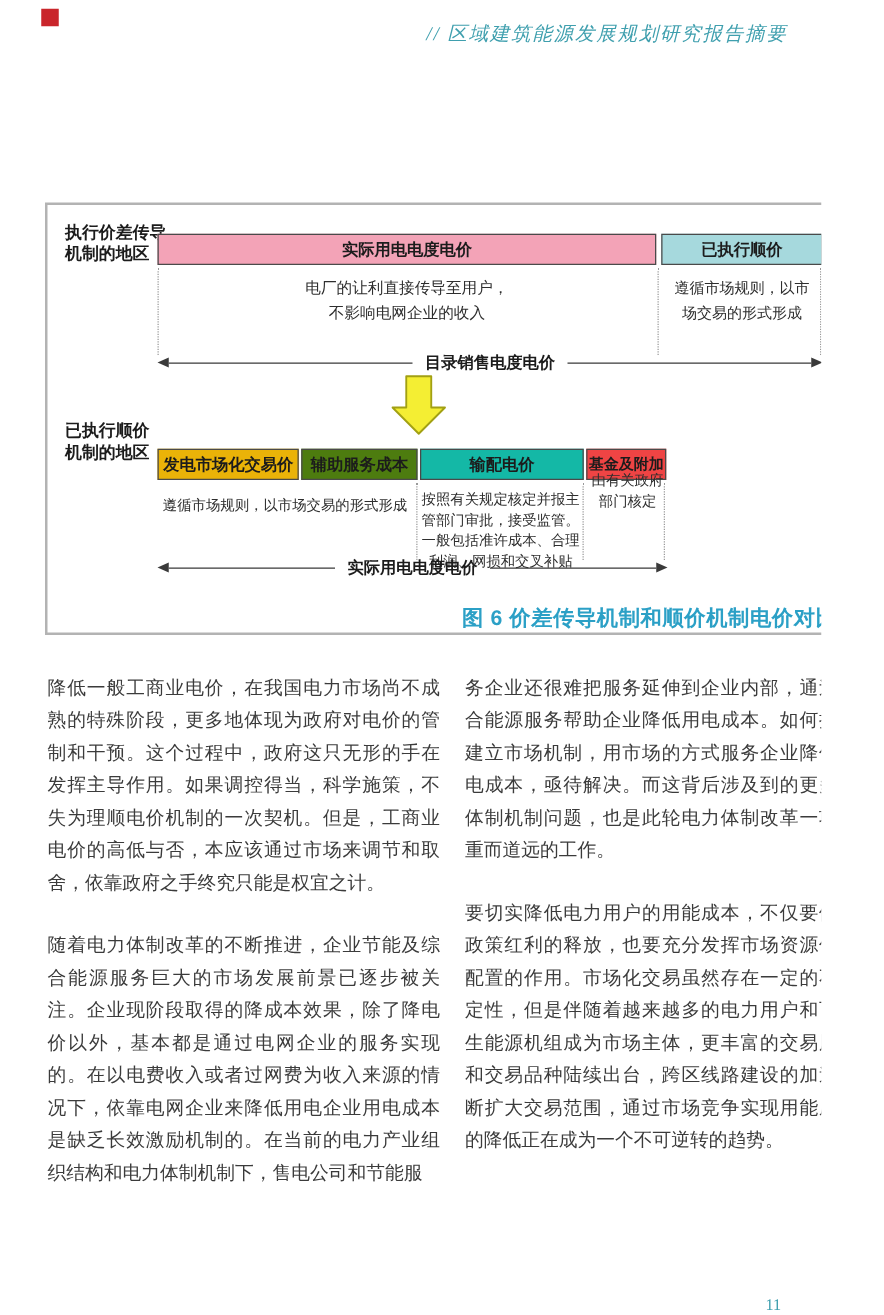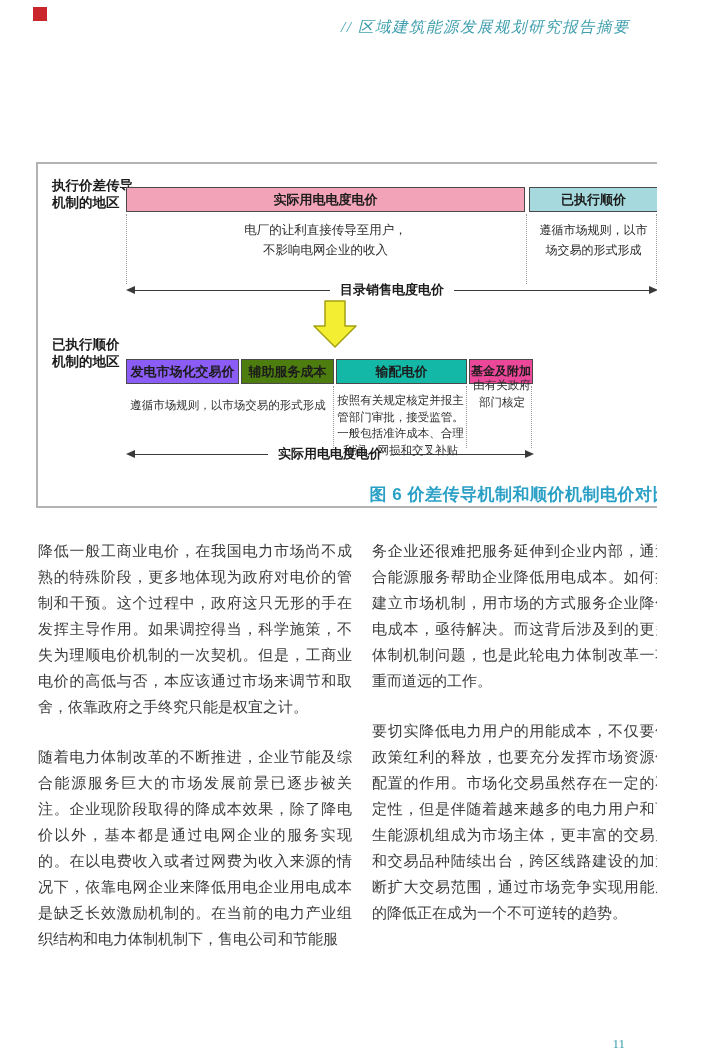--- a/index.html
+++ b/index.html
@@ -114,24 +114,24 @@
     </div>
 
     <svg class="down-arrow" width="44" height="48" viewBox="0 0 44 48">
       <polygon points="12,1 32,1 32,26 43,26 22,47 1,26 12,26" stroke="#a2a013" stroke-width="1.5" stroke-linejoin="round" fill="#f4ee33"></polygon>
     </svg>
 
     <div class="region-label rl2">已执行顺价
 机制的地区</div>
 
     <div class="boxrow row2">
-      <div class="pbox w-blue" style="background-color: #8b5cf6; text-align: center;">发电市场化交易价</div>
+      <div class="pbox w-blue" style="background-color: #eab308; text-align: center;">发电市场化交易价</div>
       <div class="pbox w-salmon" style="background-color: #4d7c0f;">辅助服务成本</div>
       <div class="pbox w-green" style="background-color: #14b8a6;">输配电价</div>
-      <div class="pbox w-amber" style="background-color: #ec4899;">基金及附加</div>
+      <div class="pbox w-amber" style="background-color: #ef4444;">基金及附加</div>
     </div>
 
     <div class="note note3">遵循市场规则，以市场交易的形式形成</div>
     <div class="note note4">按照有关规定核定并报主
 管部门审批，接受监管。
 一般包括准许成本、合理
 利润、网损和交叉补贴</div>
     <div class="note note5">由有关政府
 部门核定</div>
 

